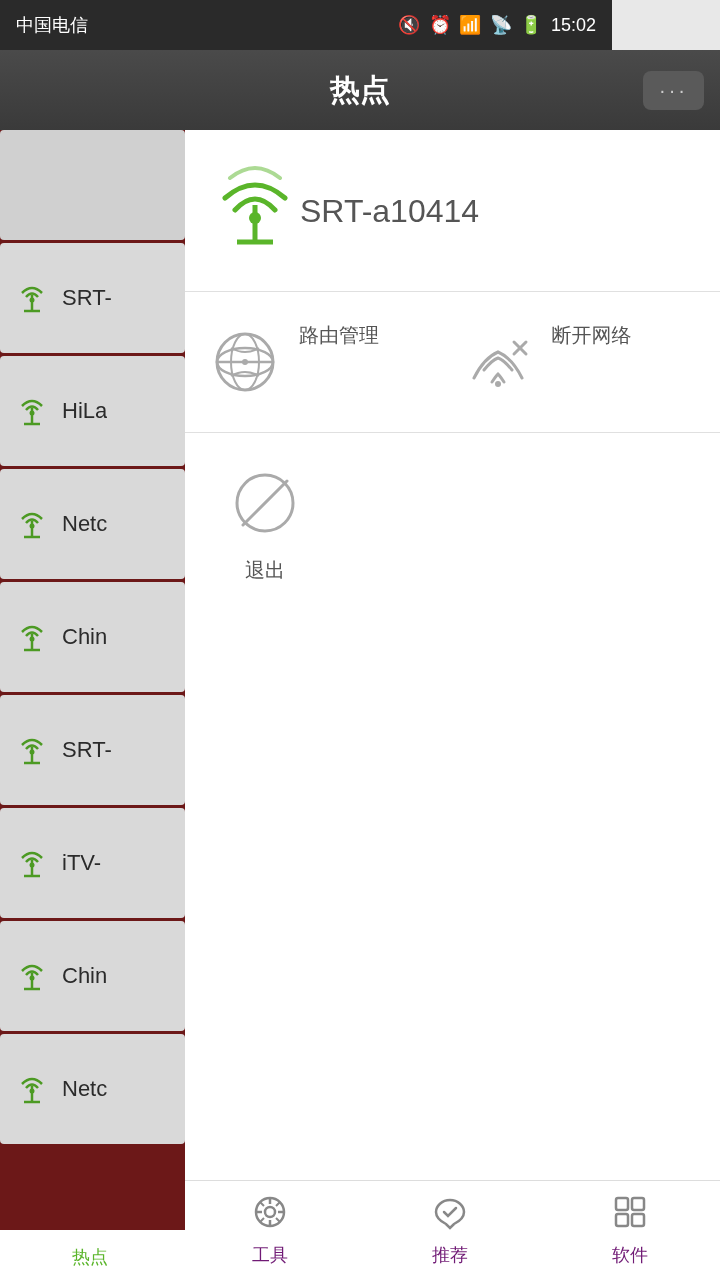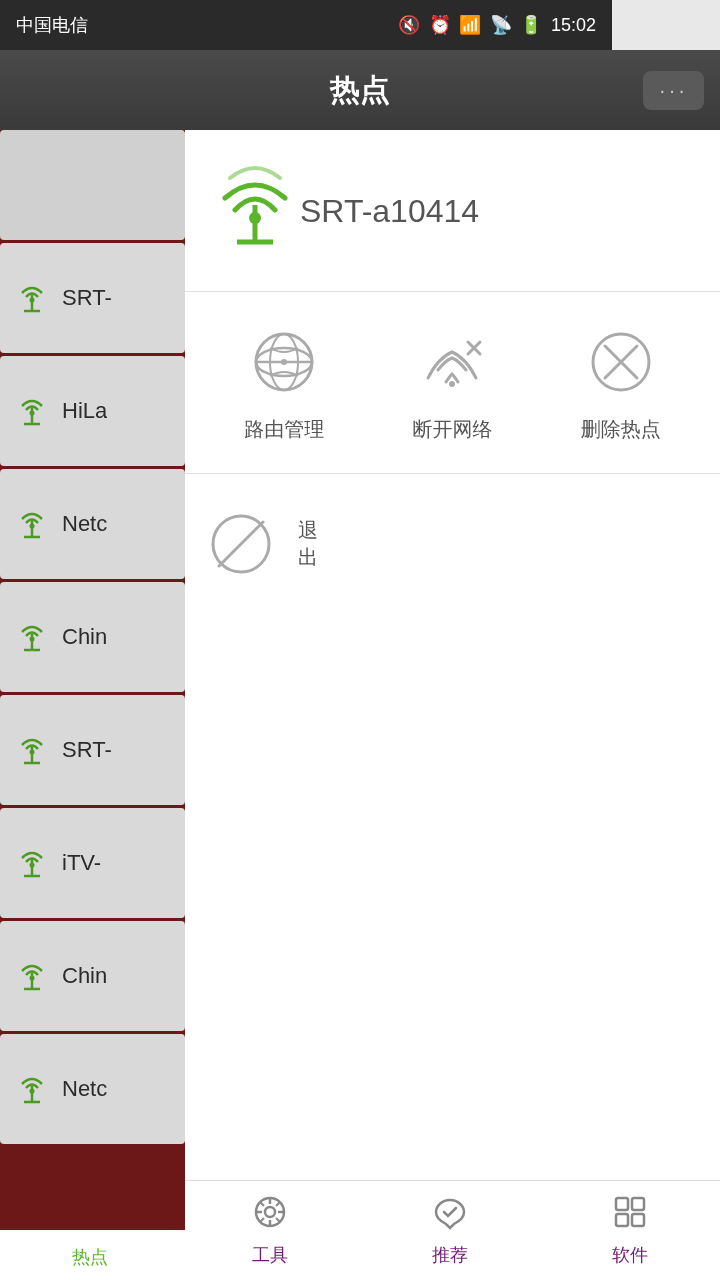--- a/index.html
+++ b/index.html
@@ -133,22 +133,21 @@
     
     .action-row {
       display: flex;
       padding: 30px 20px;
       gap: 10px;
       border-bottom: 1px solid #e0e0e0;
     }
 
     .action-item {
       display: flex;
-      flex-direction: column;
-      align-items: center;
+      align-items: flex-start;
       gap: 14px;
       flex: 1;
       cursor: pointer;
     }
 
     .action-icon {
       width: 80px;
       height: 80px;
       display: flex;
       align-items: center;
@@ -162,21 +161,21 @@
     }
 
     
     .exit-row {
       display: flex;
       padding: 30px 20px;
     }
 
     .exit-item {
       display: flex;
-      flex-direction: row;
+      flex-direction: column;
       align-items: center;
       gap: 14px;
       cursor: pointer;
       width: 120px;
     }
 
     .exit-icon {
       width: 80px;
       height: 80px;
       display: flex;
@@ -410,30 +409,20 @@
             <path d="M22 44 Q30 34 36 32 Q42 34 50 44" stroke="#aaa" stroke-width="3" fill="none" stroke-linecap="round"></path>
             <path d="M30 56 Q34 50 36 48 Q38 50 42 56" stroke="#aaa" stroke-width="3" fill="none" stroke-linecap="round"></path>
             <circle cx="36" cy="58" r="3" fill="#aaa"></circle>
             <line x1="52" y1="16" x2="64" y2="28" stroke="#aaa" stroke-width="3" stroke-linecap="round"></line>
             <line x1="64" y1="16" x2="52" y2="28" stroke="#aaa" stroke-width="3" stroke-linecap="round"></line>
           </svg>
         </div>
         <span class="action-label">断开网络</span>
       </div>
 
-      <div class="action-item">
-        <div class="action-icon">
-          <svg width="72" height="72" viewBox="0 0 72 72" fill="none">
-            <circle cx="36" cy="36" r="28" stroke="#aaa" stroke-width="3" fill="none"></circle>
-            <line x1="20" y1="20" x2="52" y2="52" stroke="#aaa" stroke-width="3" stroke-linecap="round"></line>
-            <line x1="52" y1="20" x2="20" y2="52" stroke="#aaa" stroke-width="3" stroke-linecap="round"></line>
-          </svg>
-        </div>
-        <span class="action-label">删除热点</span>
-      </div>
 
     </div>
 
     <div class="exit-row">
       <div class="exit-item">
         <div class="exit-icon">
           <svg width="72" height="72" viewBox="0 0 72 72" fill="none">
             <circle cx="36" cy="36" r="28" stroke="#aaa" stroke-width="3" fill="none"></circle>
             <line x1="14" y1="58" x2="58" y2="14" stroke="#aaa" stroke-width="3" stroke-linecap="round"></line>
           </svg>

